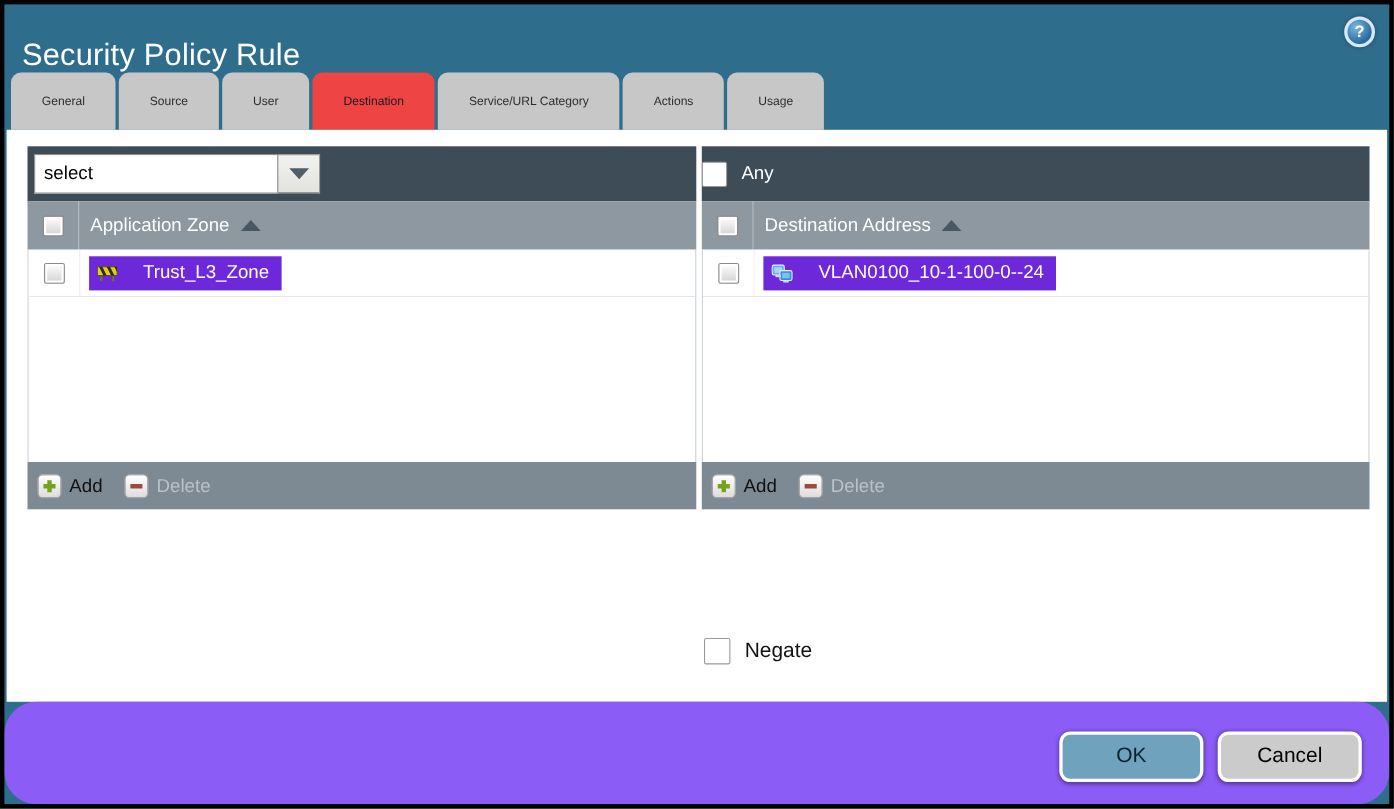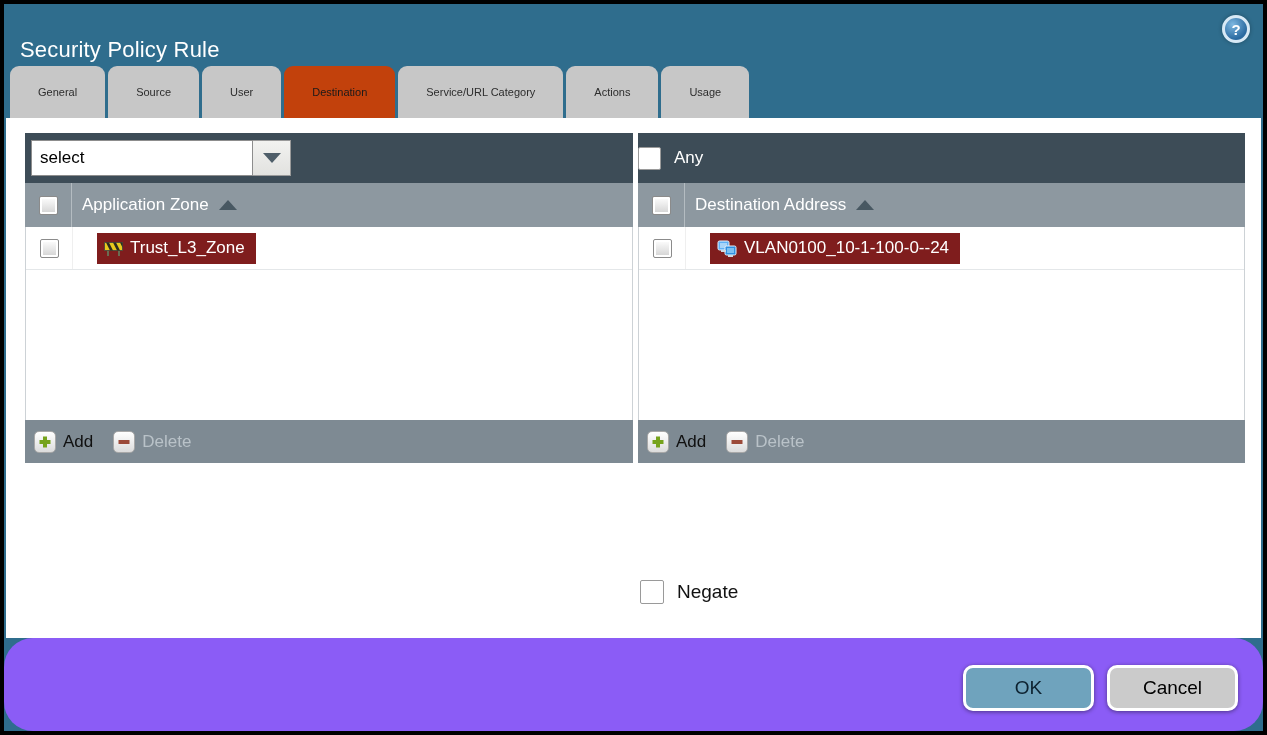--- a/index.html
+++ b/index.html
@@ -4,33 +4,33 @@
 <style>
   * { margin:0; padding:0; box-sizing:border-box; }
   html,body { width:1267px; height:735px; }
   body { font-family:"Liberation Sans", sans-serif; background:#000; }
 
   .screen { position:relative; width:1267px; height:735px; background:#000; padding:4px; }
   .dialog { position:relative; width:100%; height:100%; background:#2f6d8d; overflow:hidden; }
 
   
   .titlebar { position:relative; height:60px; display:flex; align-items:center; padding-left:16px; }
-  .title { color:#fff; font-size:22px; letter-spacing:0.2px;margin-top:32px; }
+  .title { color:#fff; font-size:28px; letter-spacing:0.2px;margin-top:32px; }
   .help { position:absolute; top:11px; right:13px; width:28px; height:28px; border-radius:50%;
           background:radial-gradient(circle at 35% 30%, #7db7e0, #2a6aa0 70%);
           border:3px solid #d8e9f5; color:#fff; font-size:15px; font-weight:bold;
           display:flex; align-items:center; justify-content:center; cursor:pointer;
           box-shadow:0 0 4px rgba(0,0,0,0.3); }
 
   
   .tabs { display:flex; gap:3px; padding-left:6px; height:54px; align-items:flex-end; }
   .tab { background:#c7c7c7; color:#2d2d2d; font-size:11px; height:52px;
          display:flex; align-items:center; padding:0 28px; border-radius:9px 9px 0 0;
          cursor:pointer; white-space:nowrap; }
-  .tab.active { background:#c2410c; color:#1a1a1a;text-align:center; }
+  .tab.active { background:#ef4444; color:#1a1a1a;text-align:center; }
 
   
   .content { position:absolute; left:2px; right:2px; top:114px; height:520px; background:#fff; }
 
   .panel { position:absolute; top:15px; height:330px; display:flex; flex-direction:column; }
   .panel-zone { left:19px; width:608px; }
   .panel-addr { left:632px; width:607px; }
 
   .panel-top { height:50px; background:#3d4c57; display:flex; align-items:center; padding-left:6px; flex:none; }
   .combo { display:flex; align-items:stretch; height:36px; }
@@ -49,22 +49,22 @@
   .colheader .cb-cell { border-right:1px solid rgba(255,255,255,0.35); }
   .cb { width:19px; height:19px; background:linear-gradient(#ffffff,#d2d2d2); border:1px solid #8b8b8b;
         box-shadow:inset 0 0 0 2px #fff; border-radius:2px; cursor:pointer; }
   .col-label { margin-left:10px; }
   .tri-up { width:0; height:0; border-left:9px solid transparent; border-right:9px solid transparent;
             border-bottom:10px solid #485862; margin-left:10px; }
 
   .panel-body { flex:1; background:#fff; border-left:1px solid #cdd2d6; border-right:1px solid #cdd2d6; overflow:hidden; }
   .row { height:43px; display:flex; align-items:center; border-bottom:1px solid #e4e7e9; background:#fff; }
   .row .cb-cell { border-right:1px solid #efefef; }
-  .chip { margin-left:24px; height:31px; background:#7f1d1d; color:#fff; font-size:17px;
-          display:inline-flex; align-items:center; gap:7px; padding:0 11px 0 7px; cursor:default; }
+  .chip { margin-left:8px; height:31px; background:#6d28d9; color:#fff; font-size:17px;
+          display:inline-flex; align-items:center; gap:23px; padding:0 11px 0 7px; cursor:default; }
 
   .panel-toolbar { height:43px; background:#7e8a93; display:flex; align-items:center; padding-left:9px; gap:20px; flex:none; }
   .tool-btn { display:flex; align-items:center; gap:7px; cursor:pointer; font-size:17px; color:#101010; }
   .tool-btn.disabled { color:#b9c2c8; cursor:default; }
   .tool-ic { width:22px; height:22px; border-radius:5px; border:1px solid #a8a8a8;
              background:linear-gradient(#ffffff,#dcdcdc); display:flex; align-items:center; justify-content:center; }
 
   .negate { position:absolute; left:634px; top:462px; display:flex; align-items:center; gap:13px; }
   .negate-box { width:24px; height:24px; background:#fff; border:1px solid #9a9a9a; border-radius:2px; cursor:pointer; }
   .negate-label { font-size:19px; color:#111; }

